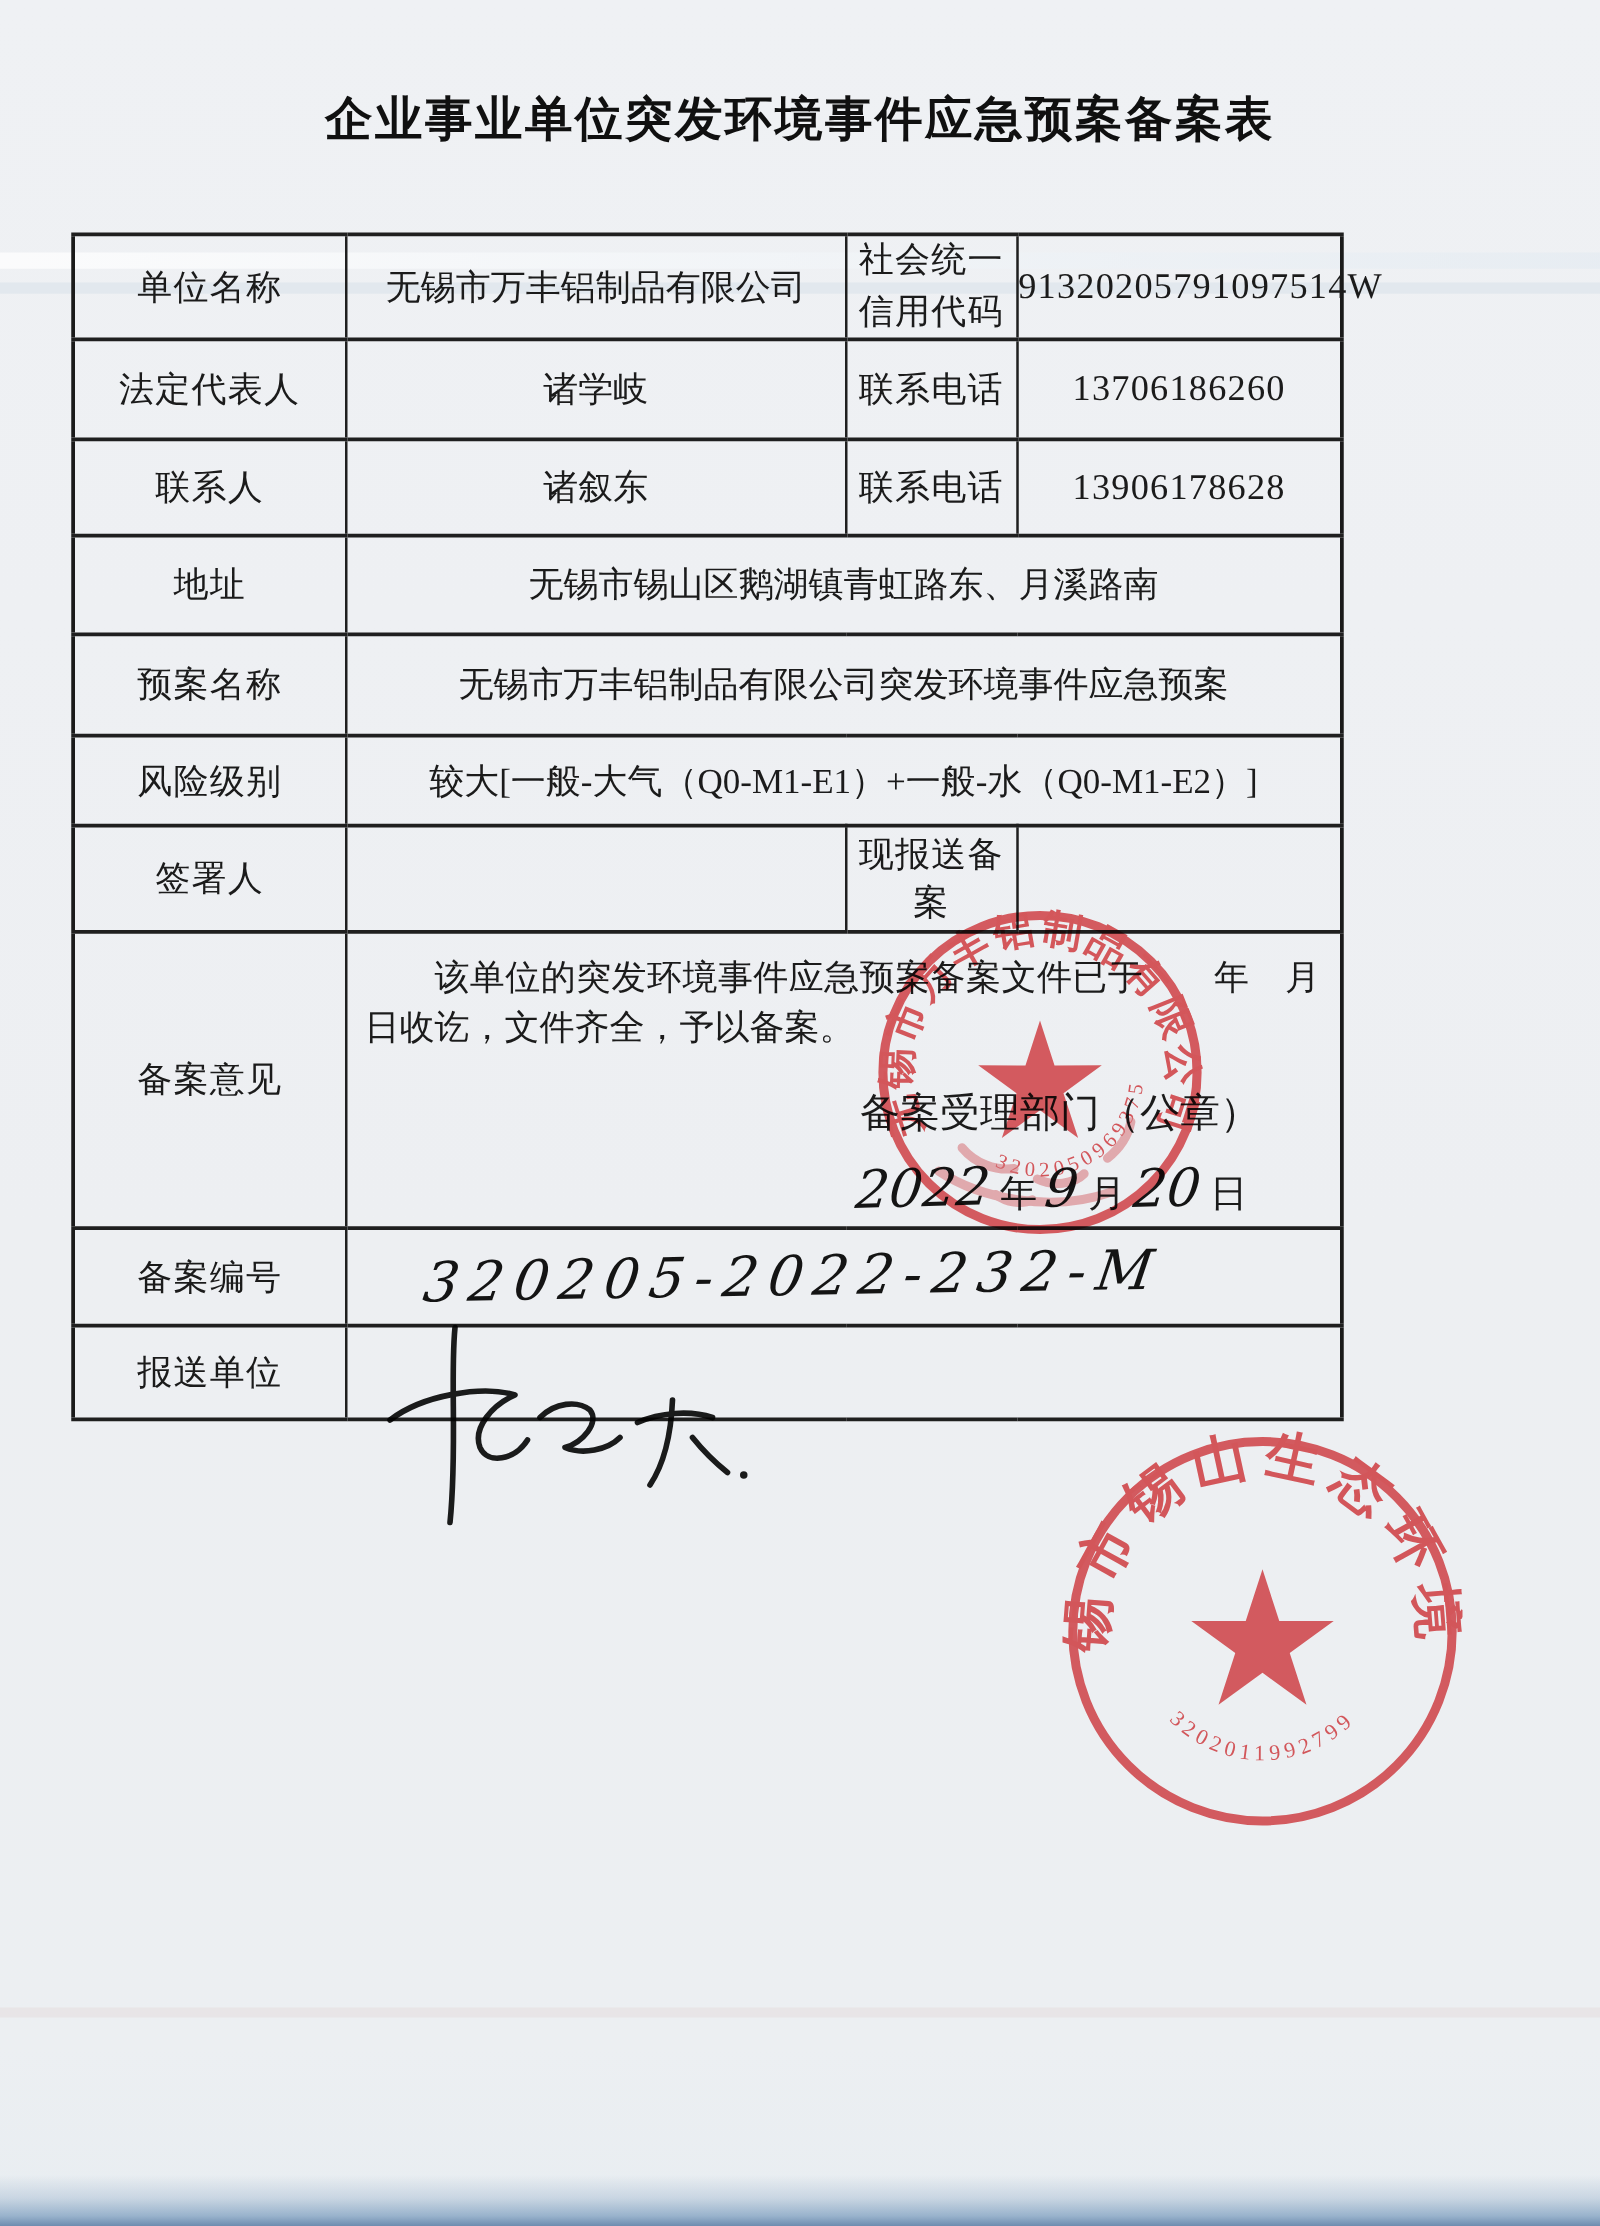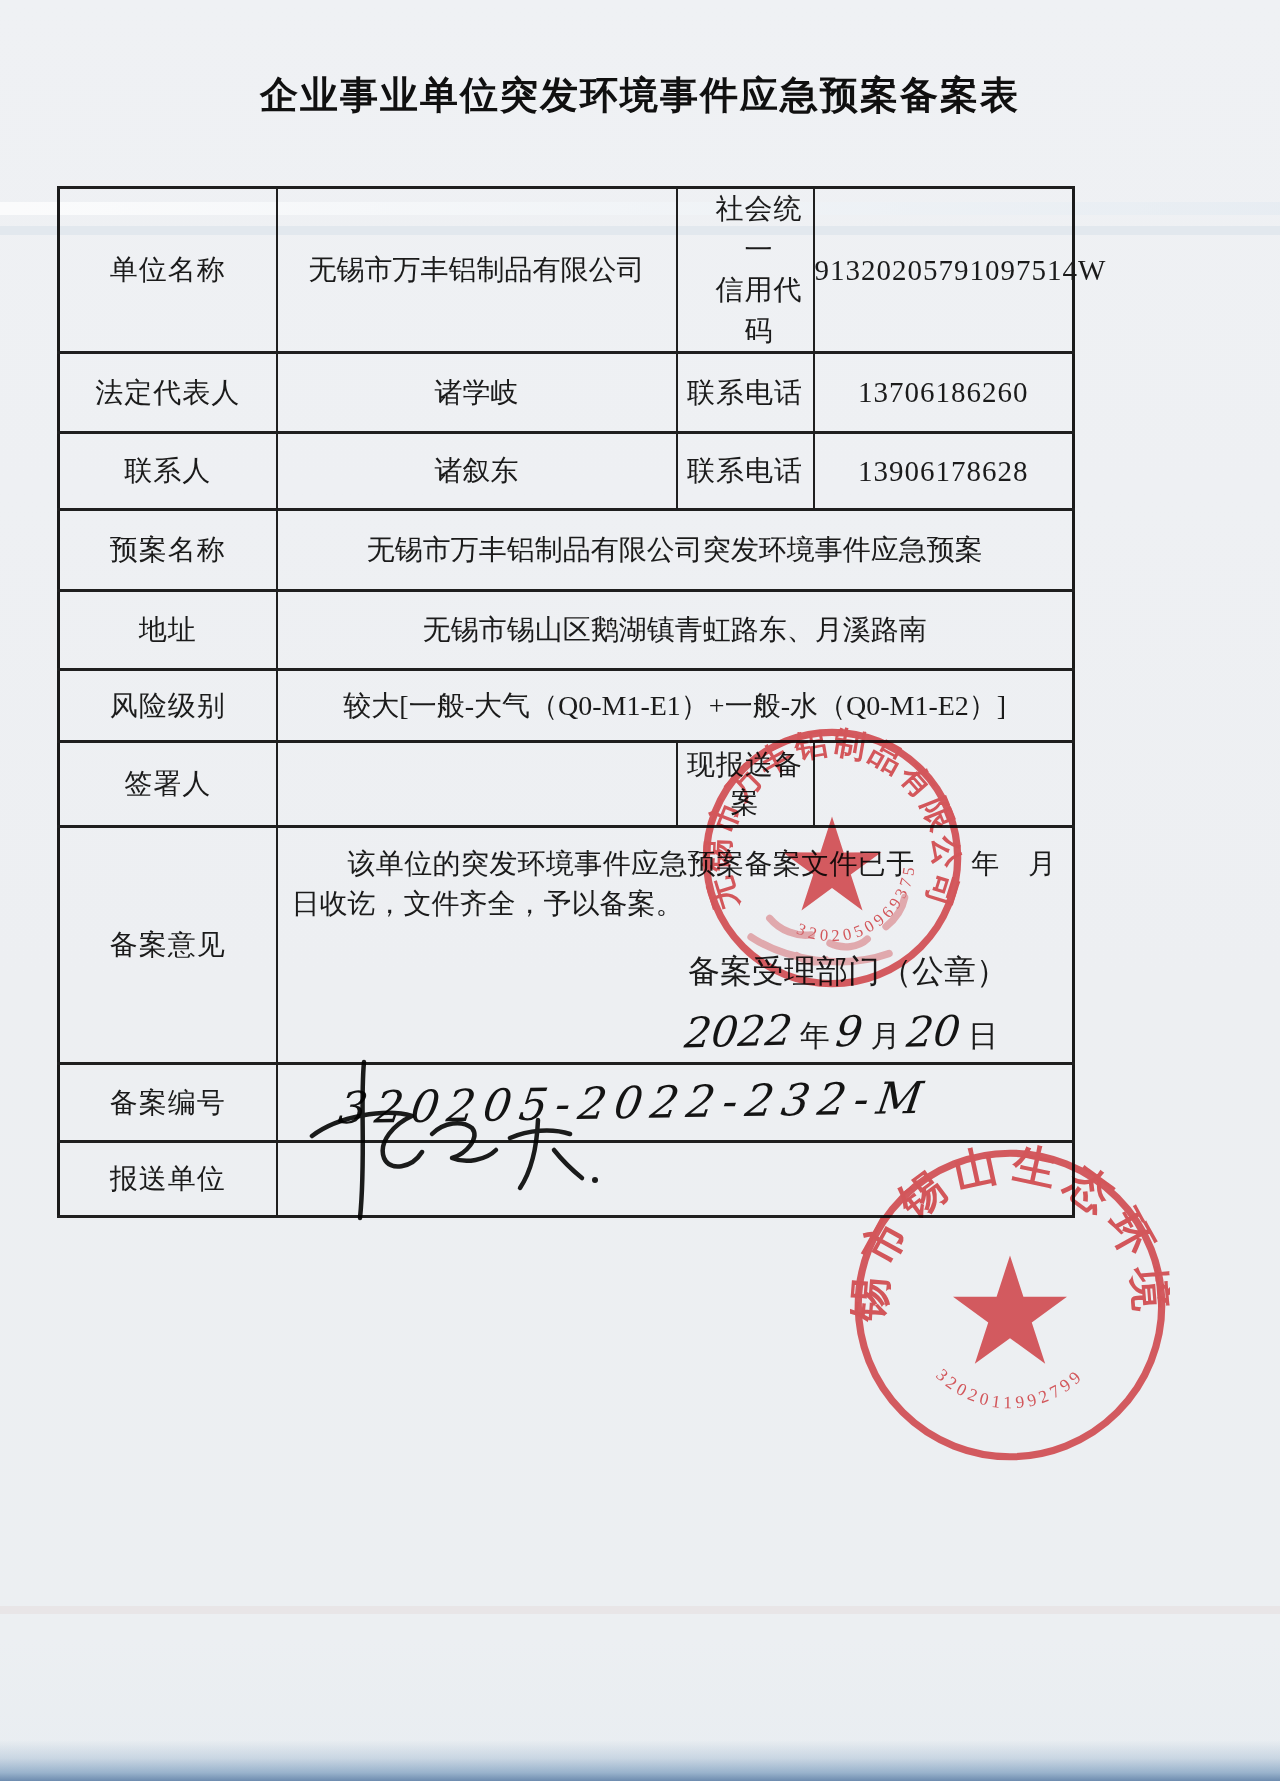--- a/index.html
+++ b/index.html
@@ -14,21 +14,21 @@
   .bottom-band{top:1740px;height:41px;
     background:linear-gradient(180deg,rgba(150,176,202,0) 0%,rgba(142,170,199,.35) 45%,rgba(110,147,184,.65) 80%,rgba(78,115,158,.8) 100%);}
   .title{position:absolute;top:70px;left:0;width:1280px;margin:0;text-align:center;
          font-family:"Liberation Sans",sans-serif;font-weight:bold;font-size:38px;
          letter-spacing:2px;color:#101010;}
   table.form{position:absolute;left:57px;top:186px;width:1015px;table-layout:fixed;
              border-collapse:collapse;border:3px solid #1a1a1a;color:#1b1b1b;}
   td{border:2px solid #1f1f1f;border-top-width:3px;border-bottom-width:3px;
      font-size:28px;text-align:center;vertical-align:middle;padding:0;}
   td.lab{letter-spacing:1px;}
-  .pre{white-space:pre-line;line-height:1.45;padding-left:28px;}
+  .pre{white-space:pre-line;line-height:1.45;}
   .mono-num{font-size:29px;letter-spacing:1px;}
   td.decl-cell{vertical-align:top;text-align:left;padding:34px 20px 0 20px;}
   p.decl{margin:0;text-indent:2em;font-size:28px;line-height:41px;text-align:justify;}
   .seal-caption{margin-top:96px;text-align:right;padding-right:82px;font-size:28px;}
   td.opinion-cell{vertical-align:top;text-align:left;padding:16px 16px 0 14px;}
   .opinion-body{margin:0;text-indent:2em;font-size:28px;line-height:40px;text-align:justify;}
   .opinion-caption{margin-top:26px;text-align:right;padding-right:48px;font-size:32px;}
   .opinion-date{margin-top:22px;text-align:right;padding-right:52px;font-size:30px;}
   .opinion-date .unit{margin:0 6px 0 8px;}
   .hw{font-family:"DejaVu Serif",serif;font-style:italic;display:inline-block;
@@ -70,27 +70,27 @@
       <td>诸学岐</td>
       <td class="lab">联系电话</td>
       <td class="mono-num">13706186260</td>
     </tr>
     <tr style="height:77px">
       <td class="lab">联系人</td>
       <td>诸叙东</td>
       <td class="lab">联系电话</td>
       <td class="mono-num">13906178628</td>
     </tr>
+    <tr style="height:79px">
+      <td class="lab">地址</td>
+      <td colspan="3">无锡市锡山区鹅湖镇青虹路东、月溪路南</td>
+    </tr>
     <tr style="height:81px">
       <td class="lab">预案名称</td>
       <td colspan="3">无锡市万丰铝制品有限公司突发环境事件应急预案</td>
-    </tr>
-    <tr style="height:79px">
-      <td class="lab">地址</td>
-      <td colspan="3">无锡市锡山区鹅湖镇青虹路东、月溪路南</td>
     </tr>
     <tr style="height:72px">
       <td class="lab">风险级别</td>
       <td colspan="3">较大[一般-大气（Q0-M1-E1）+一般-水（Q0-M1-E2）]</td>
     </tr>
     <tr style="height:85px">
       <td class="lab">签署人</td>
       <td></td>
       <td class="lab">现报送备案</td>
       <td></td>

